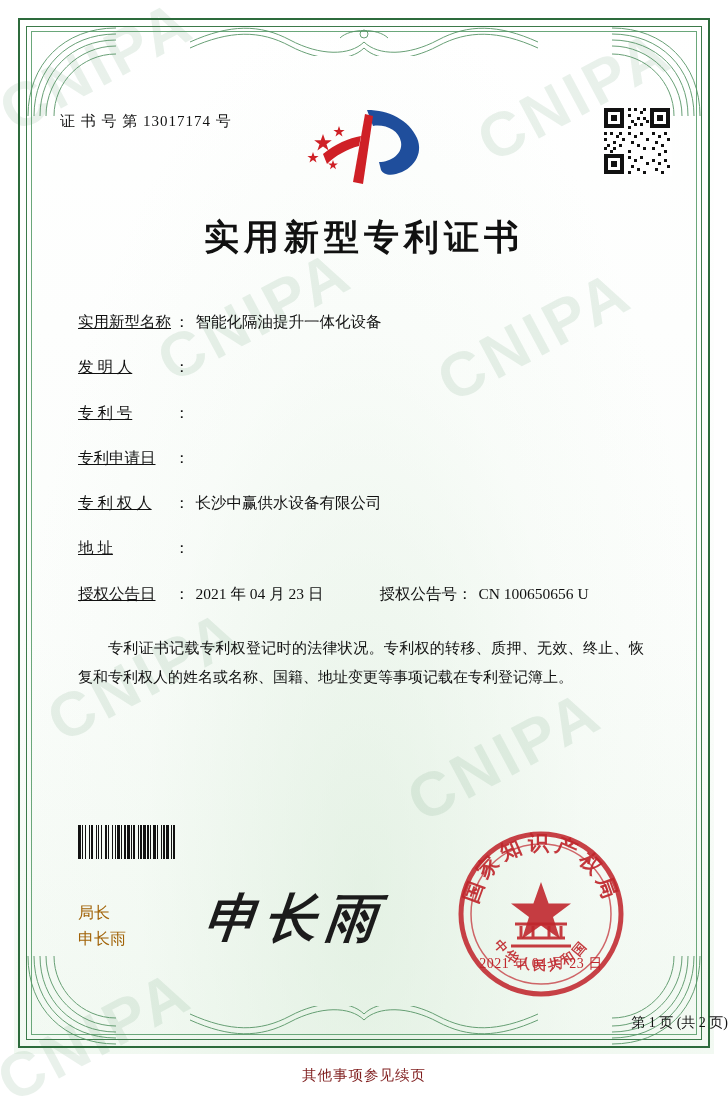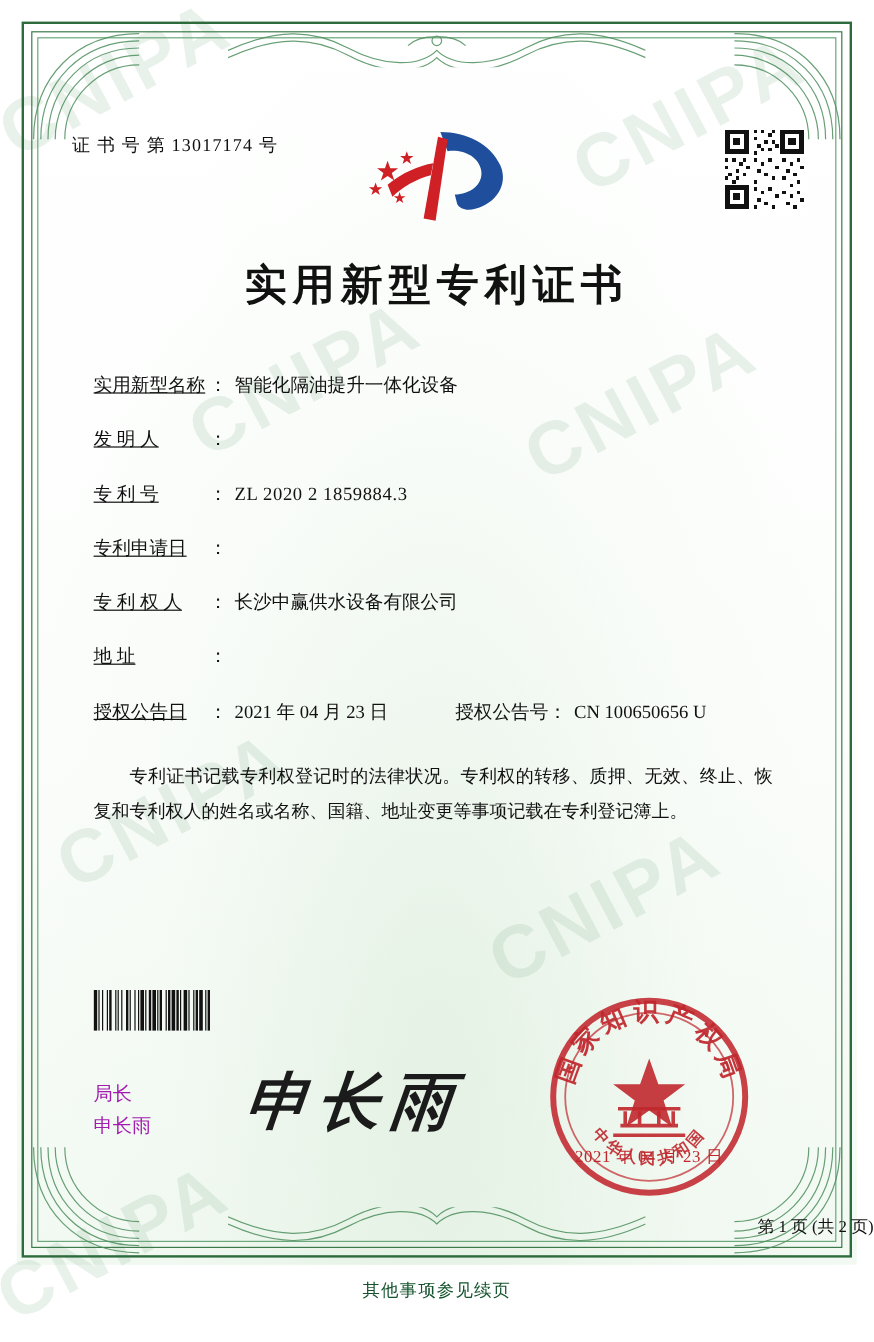--- a/index.html
+++ b/index.html
@@ -195,21 +195,21 @@
     height: 100%;
   }
 
   
   .sig-label {
     position: absolute;
     left: 78px;
     top: 900px;
     font-size: 16px;
     line-height: 26px;
-    color: #a21caf;
+    color: #a16207;
   }
   .sig-hand {
     position: absolute;
     left: 205px;
     top: 884px;
     font-size: 52px;
     font-family: "Liberation Serif", "DejaVu Serif", serif;
     color: #1b1b1b;
     letter-spacing: 8px;
     font-style: italic;
@@ -246,21 +246,21 @@
     text-align: right;
     font-size: 14px;
     color: #111;
   }
   .outside-footer {
     position: absolute;
     left: 0; right: 0;
     top: 1066px;
     text-align: center;
     font-size: 14.5px;
-    color: #14532d;
+    color: #7f1d1d;
     letter-spacing: 1px;
   }
 </style>
 </head>
 <body>
 
 <div class="certificate">
 
   <div class="bg-tint"></div>
 
@@ -444,21 +444,20 @@
     </div>
 
     <div class="field-row">
       <span class="field-label" style="letter-spacing: 0px;">发  明  人</span>
       <span class="field-colon">：</span>
     </div>
 
     <div class="field-row">
       <span class="field-label" style="letter-spacing: 0px;">专  利  号</span>
       <span class="field-colon">：</span>
-      <span class="field-value mono">ZL 2020 2 1859884.3</span>
     </div>
 
     <div class="field-row">
       <span class="field-label">专利申请日</span>
       <span class="field-colon">：</span>
     </div>
 
     <div class="field-row">
       <span class="field-label">专 利 权 人</span>
       <span class="field-colon">：</span>

